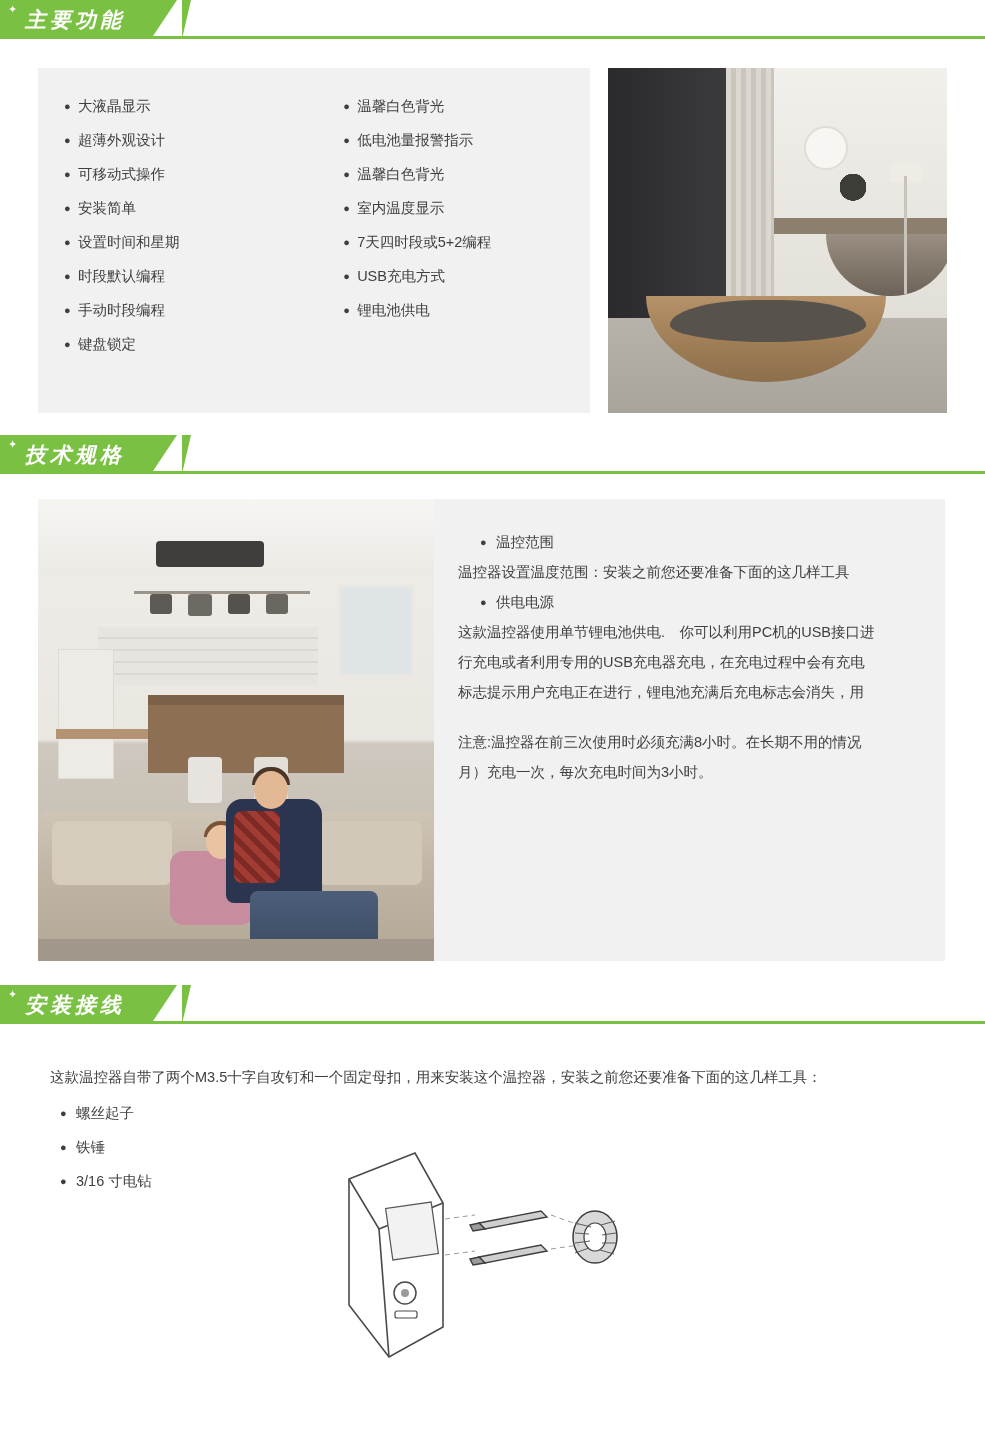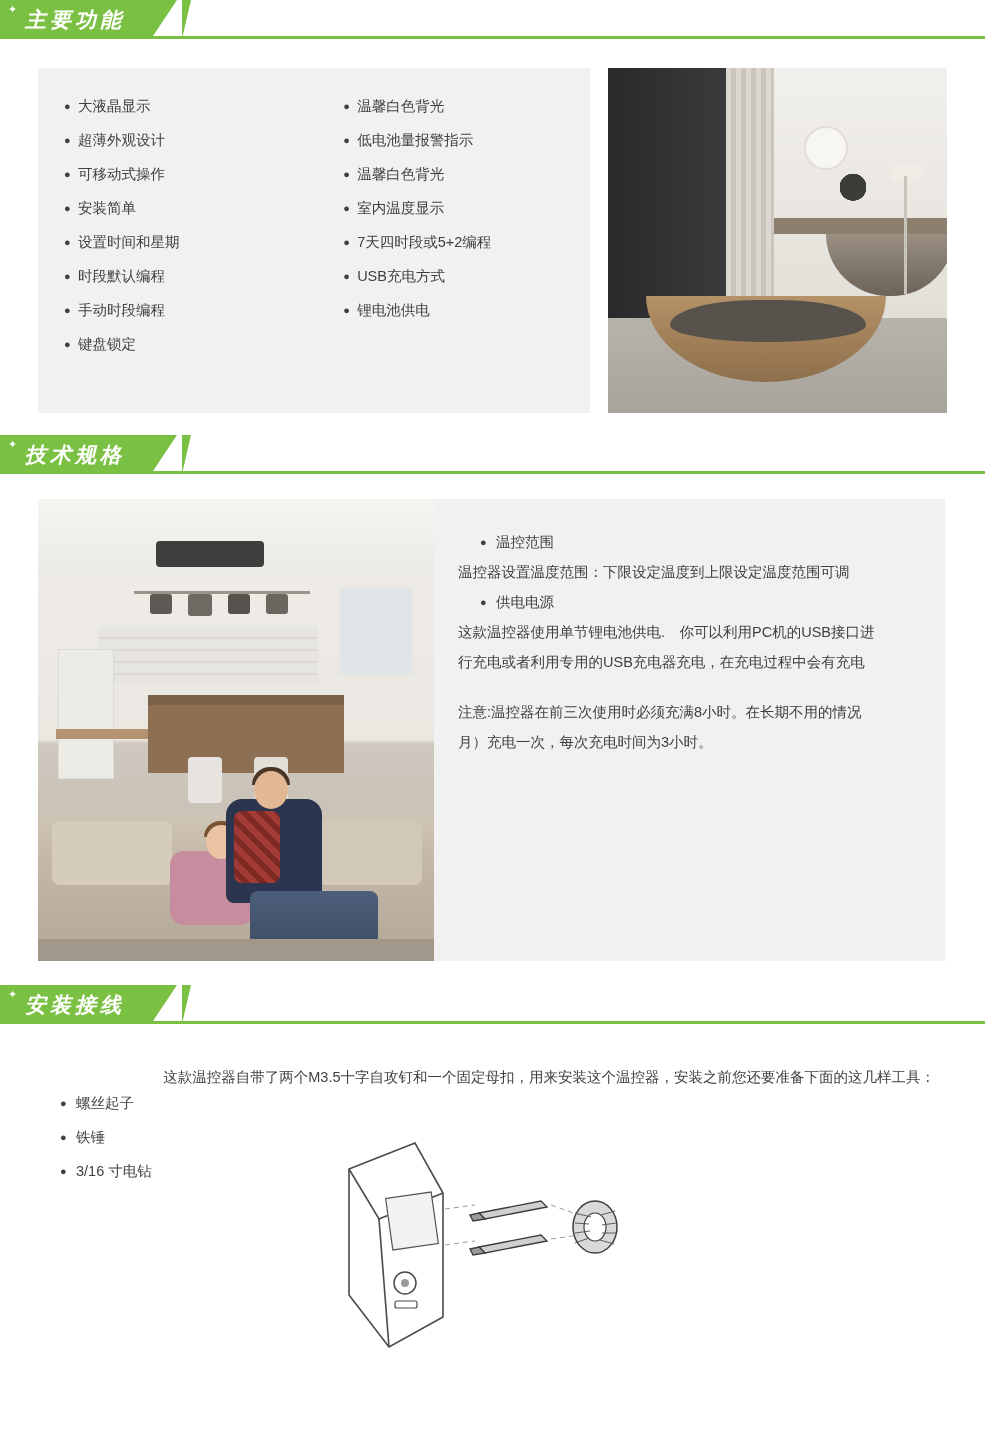--- a/index.html
+++ b/index.html
@@ -298,22 +298,21 @@
   .spec-gap { height: 20px; }
 
   
   .install-wrap {
     padding: 34px 50px 0 50px;
     font-size: 14.5px;
     color: #3f3f3f;
   }
   .install-intro {
     line-height: 24px;
-    margin-bottom: 4px;
-    text-align: right;
+    margin-bottom: 14px;
   }
   .tool-item {
     display: flex;
     align-items: flex-start;
     line-height: 20px;
     margin-bottom: 14px;
     padding-left: 10px;
   }
   .tool-item .bullet {
     width: 16px;
@@ -460,28 +459,29 @@
     <div class="pf-dad-head"></div>
     <div class="pf-jeans"></div>
     <div class="pf-floor"></div>
   </div>
 
   <div class="spec-text">
     <div class="spec-bullet">
       <span class="bullet">●</span>
       <span>温控范围</span>
     </div>
-    <p class="spec-p">温控器设置温度范围：下限设定温度到上限设定温度范围可调</p>
+    <p class="spec-p">温控器设置温度范围：安装之前您还要准备下面的这几样工具</p>
 
     <div class="spec-bullet">
       <span class="bullet">●</span>
       <span>供电电源</span>
     </div>
     <p class="spec-p">这款温控器使用单节锂电池供电.　你可以利用PC机的USB接口进</p>
     <p class="spec-p">行充电或者利用专用的USB充电器充电，在充电过程中会有充电</p>
+    <p class="spec-p">标志提示用户充电正在进行，锂电池充满后充电标志会消失，用</p>
 
     <div class="spec-gap"></div>
 
     <p class="spec-p">注意:温控器在前三次使用时必须充满8小时。在长期不用的情况</p>
     <p class="spec-p">月）充电一次，每次充电时间为3小时。</p>
   </div>
 </div>
 
 <div class="section-header" style="margin-top:24px">
   <div class="hdr-line"></div>

